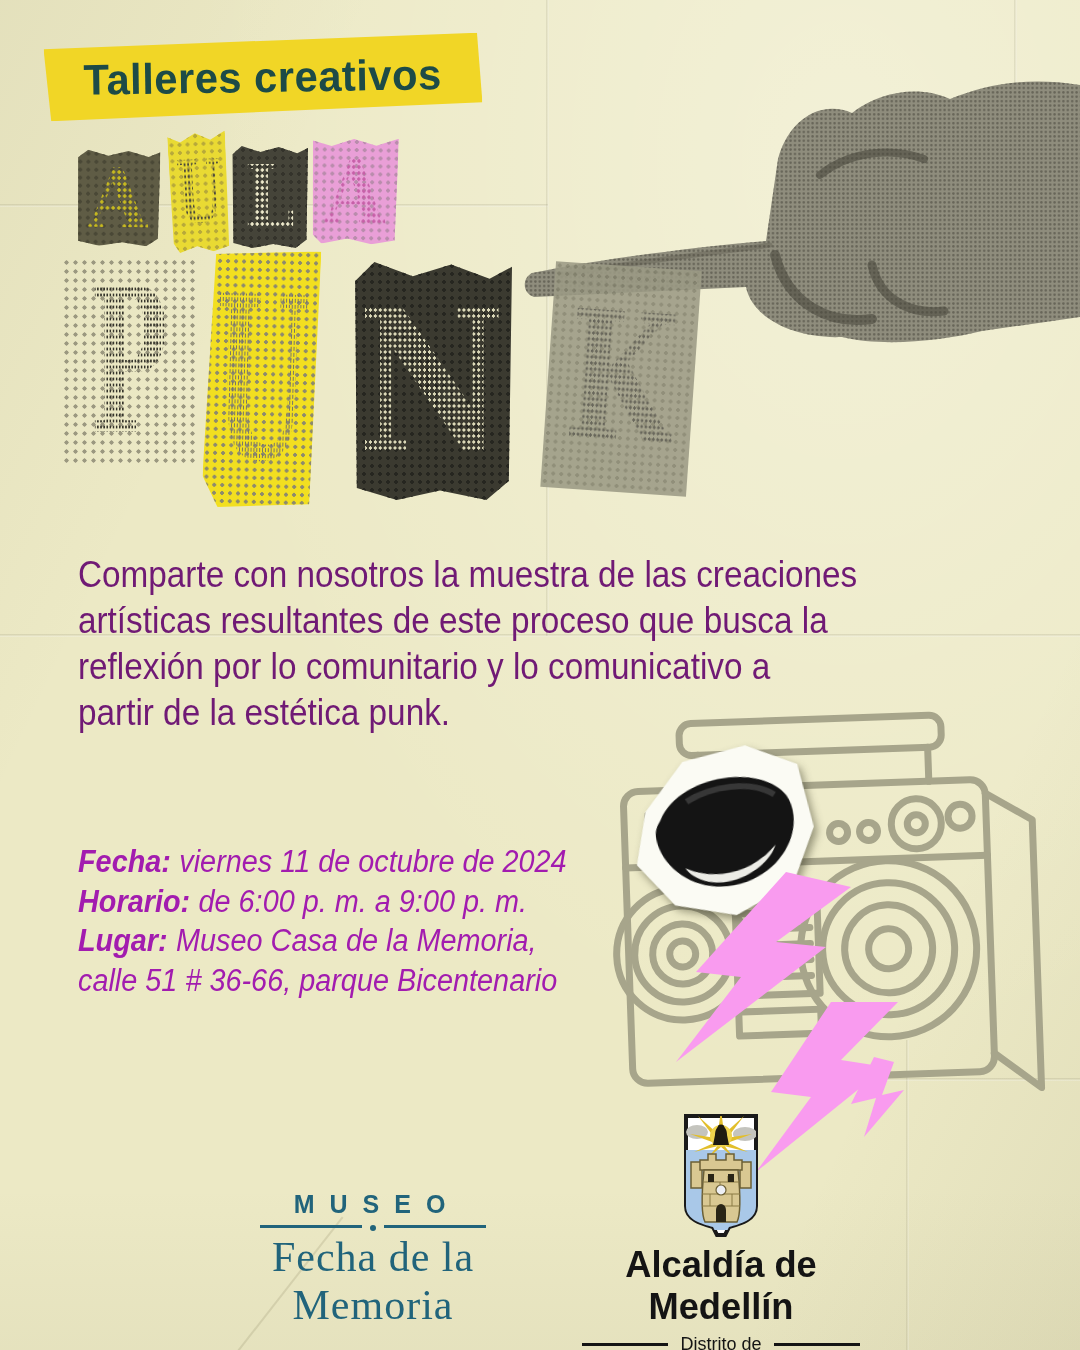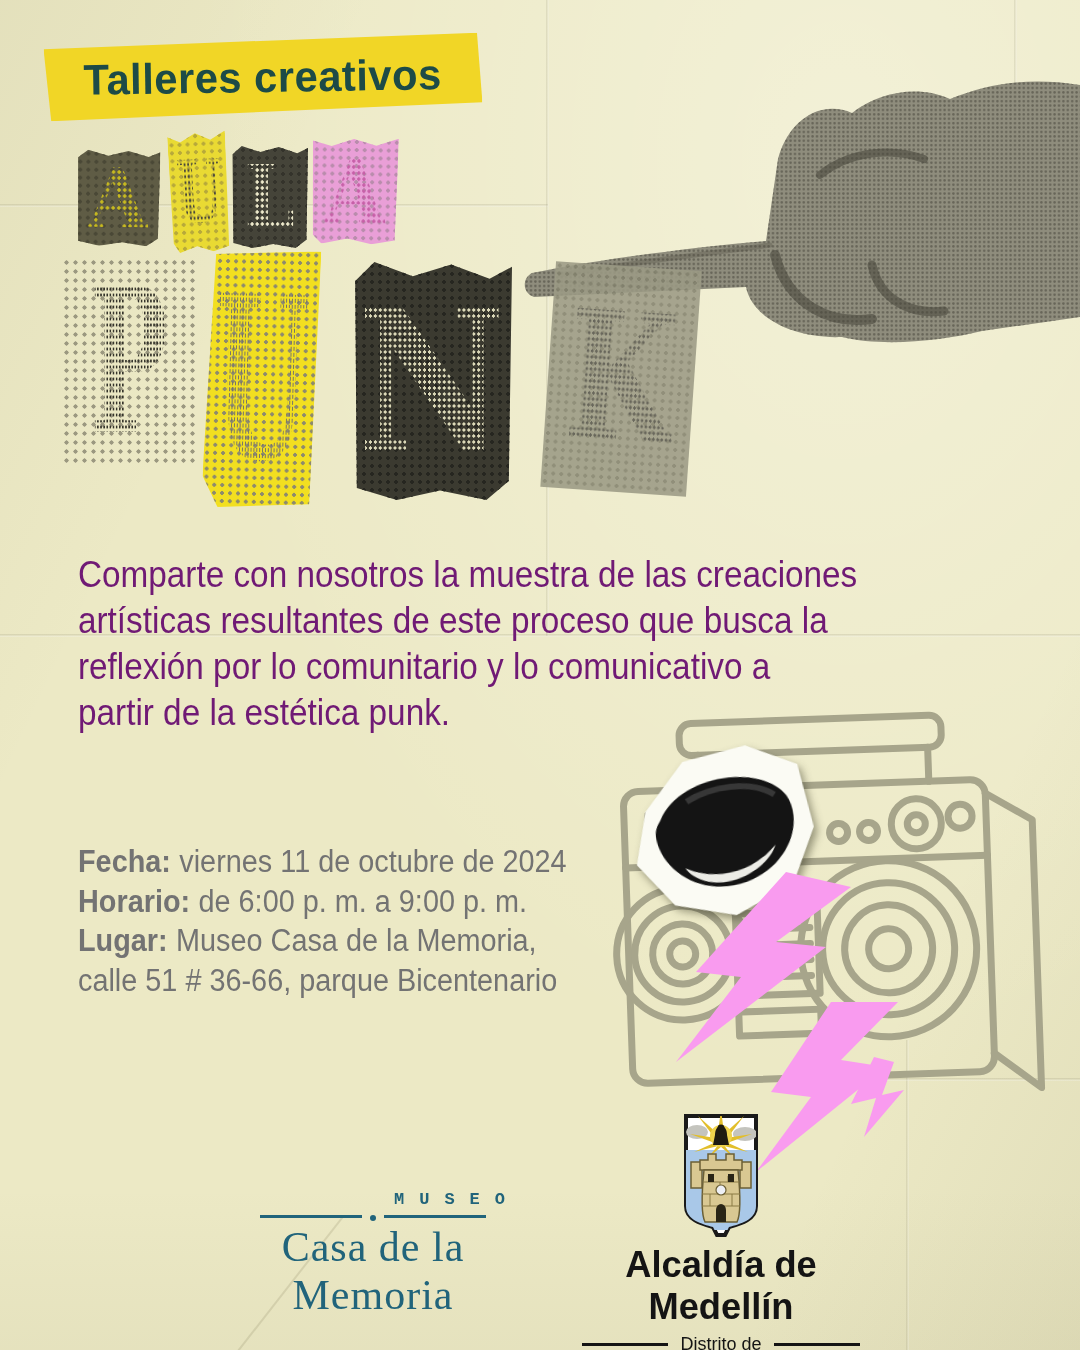--- a/index.html
+++ b/index.html
@@ -63,29 +63,29 @@
     background-image:radial-gradient(#9B9880 30%, rgba(0,0,0,0) 36%);
     background-size:9px 9px;
   }
 
   
   .description{position:absolute;left:78px;top:552px;color:#701a75;}
   .description div{
     font-size:37px;line-height:46px;white-space:nowrap;
     transform:scaleX(0.90);transform-origin:left center;letter-spacing:0px;
   }
-  .details{position:absolute;left:78px;top:842px;color:#737373;}
+  .details{position:absolute;left:78px;top:842px;color:#a21caf;font-style:italic;}
   .details .row{font-size:31px;line-height:39.5px;white-space:nowrap;
     transform:scaleX(0.93);transform-origin:left center;}
   .details .dl-label{font-weight:bold;margin-right:9px;}
   .details .dl-label:empty{margin-right:0;}
 
   
   .museo-logo{position:absolute;left:226px;top:1190px;width:294px;color:#21647B;text-align:center;}
-  .museo-top{font-family:Liberation Mono, monospace;font-size:17px;font-weight:bold;letter-spacing:15px;margin-left:8px;text-align:right;}
+  .museo-top{font-family:Liberation Sans, sans-serif;font-size:25px;font-weight:bold;letter-spacing:15px;margin-left:8px;}
   .museo-rule-row{display:flex;align-items:center;justify-content:center;gap:8px;margin-top:2px;}
   .museo-rule{height:3px;background:#21647B;flex:0 0 102px;}
   .museo-dot{width:6px;height:6px;border-radius:50%;background:#21647B;margin-top:4px;}
   .museo-name{font-family:"Liberation Serif",serif;font-size:42px;margin-top:2px;letter-spacing:1px;}
 
   .alcaldia{position:absolute;left:556px;top:1108px;width:330px;text-align:center;color:#141414;}
   .alcaldia .shield{display:block;margin:0 auto 4px auto;}
   .alcaldia-title{font-size:37px;font-weight:bold;letter-spacing:0px;transform:scaleX(0.98);}
   .distrito-row{display:flex;align-items:center;justify-content:center;gap:12px;margin-top:6px;}
   .distrito-rule{height:3px;background:#141414;flex:0 0 86px;}
@@ -236,21 +236,21 @@
     </div>
   </div>
 
   <div class="museo-logo">
     <div class="museo-top">MUSEO</div>
     <div class="museo-rule-row">
       <div class="museo-rule"></div>
       <div class="museo-dot"></div>
       <div class="museo-rule"></div>
     </div>
-    <div class="museo-name">Casa de la Memoria</div>
+    <div class="museo-name">Fecha de la Memoria</div>
   </div>
 
   <div class="alcaldia">
     <svg class="shield" width="86" height="132" viewBox="0 0 86 132">
       <defs>
         <clipPath id="shieldclip">
           <path d="M8,8 H78 V98 C78,112 62,116 51,119 L47,127 H39 L35,119 C24,116 8,112 8,98 Z"></path>
         </clipPath>
       </defs>
       <path d="M8,8 H78 V98 C78,112 62,116 51,119 L47,127 H39 L35,119 C24,116 8,112 8,98 Z" fill="#FFFFFF" stroke="#1A1A1A" stroke-width="4"></path>

